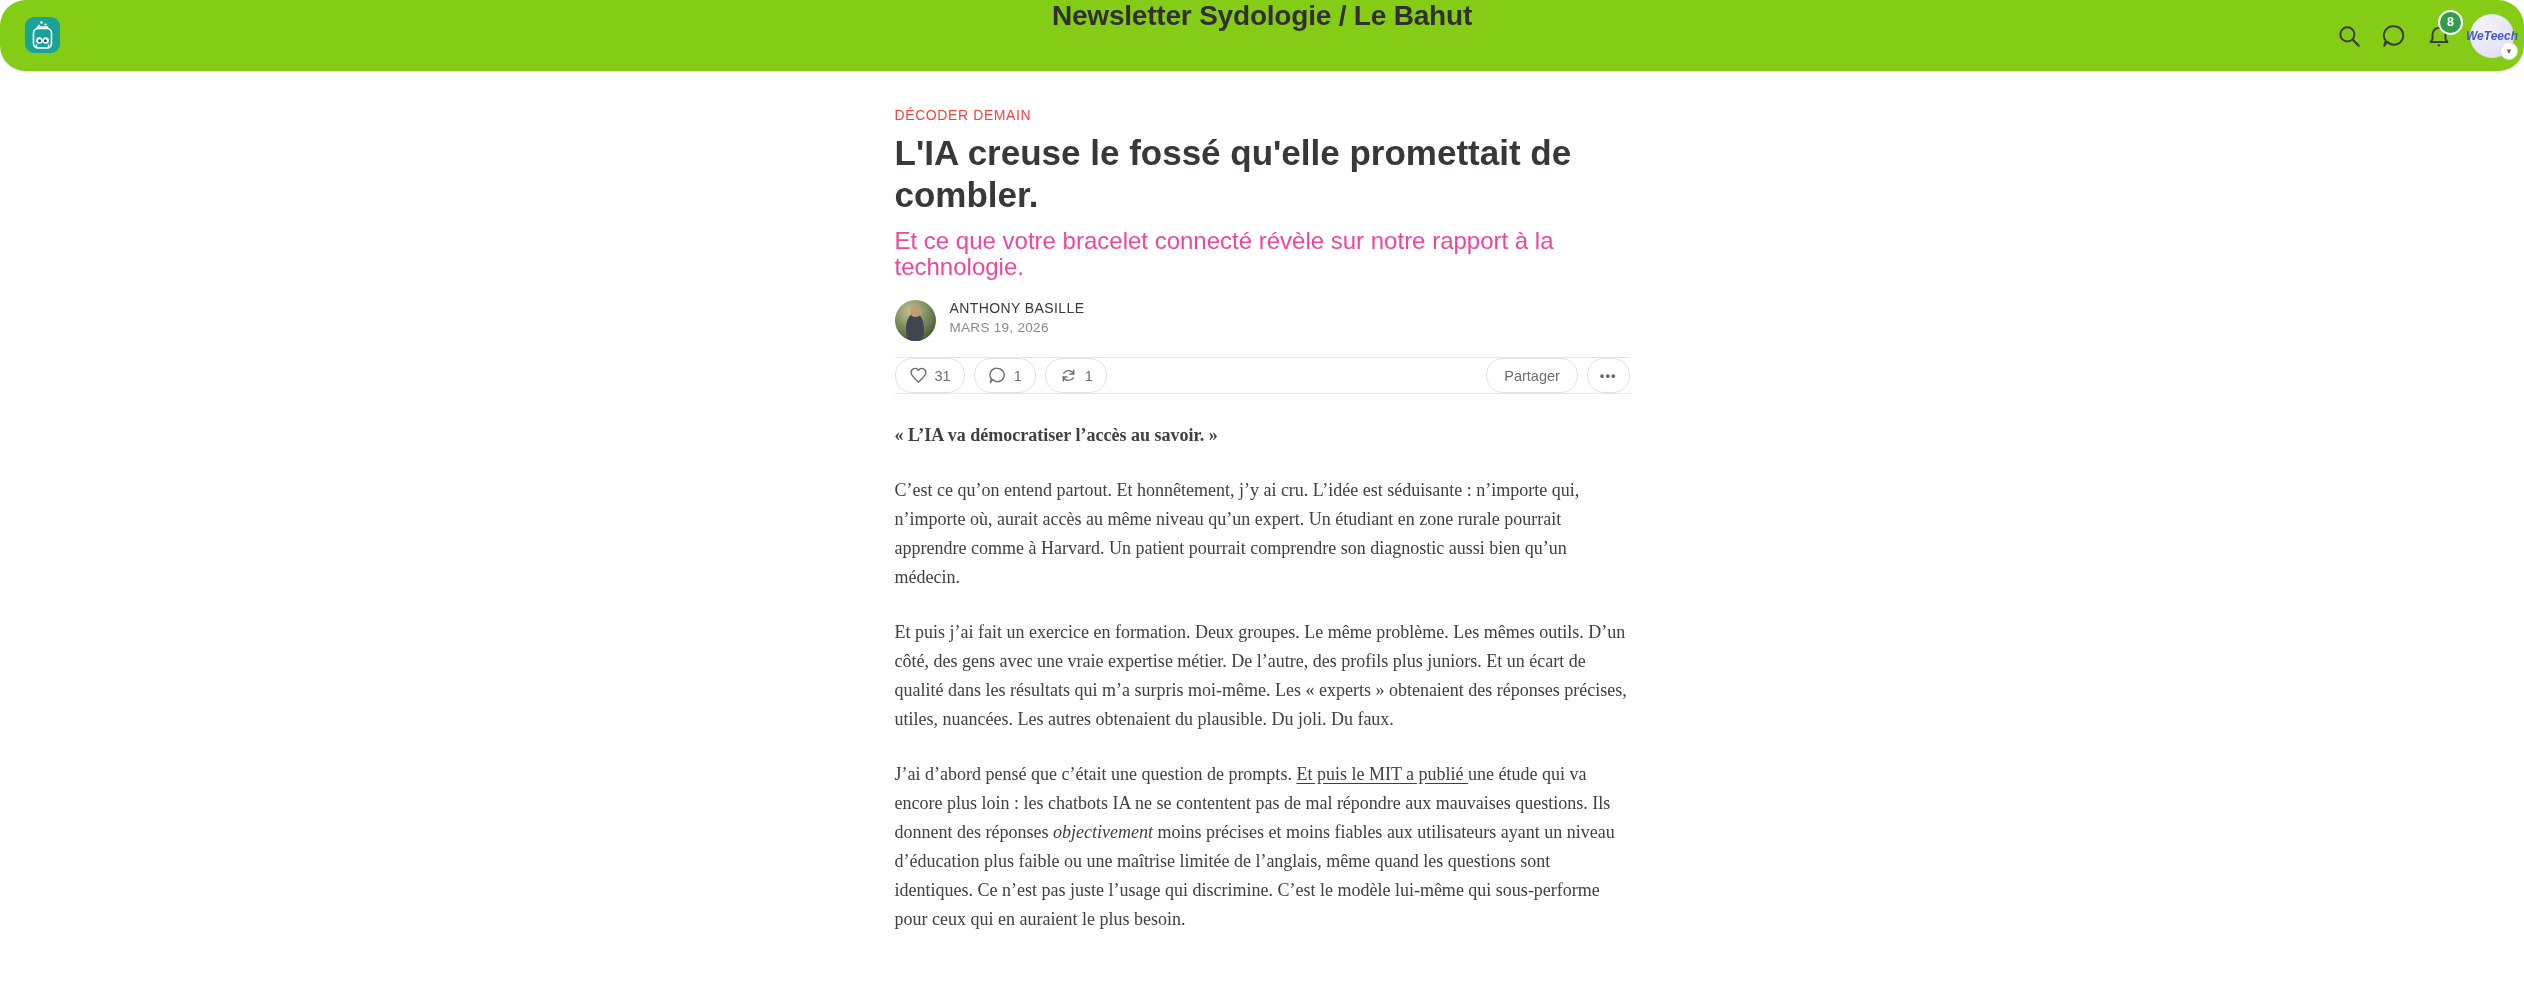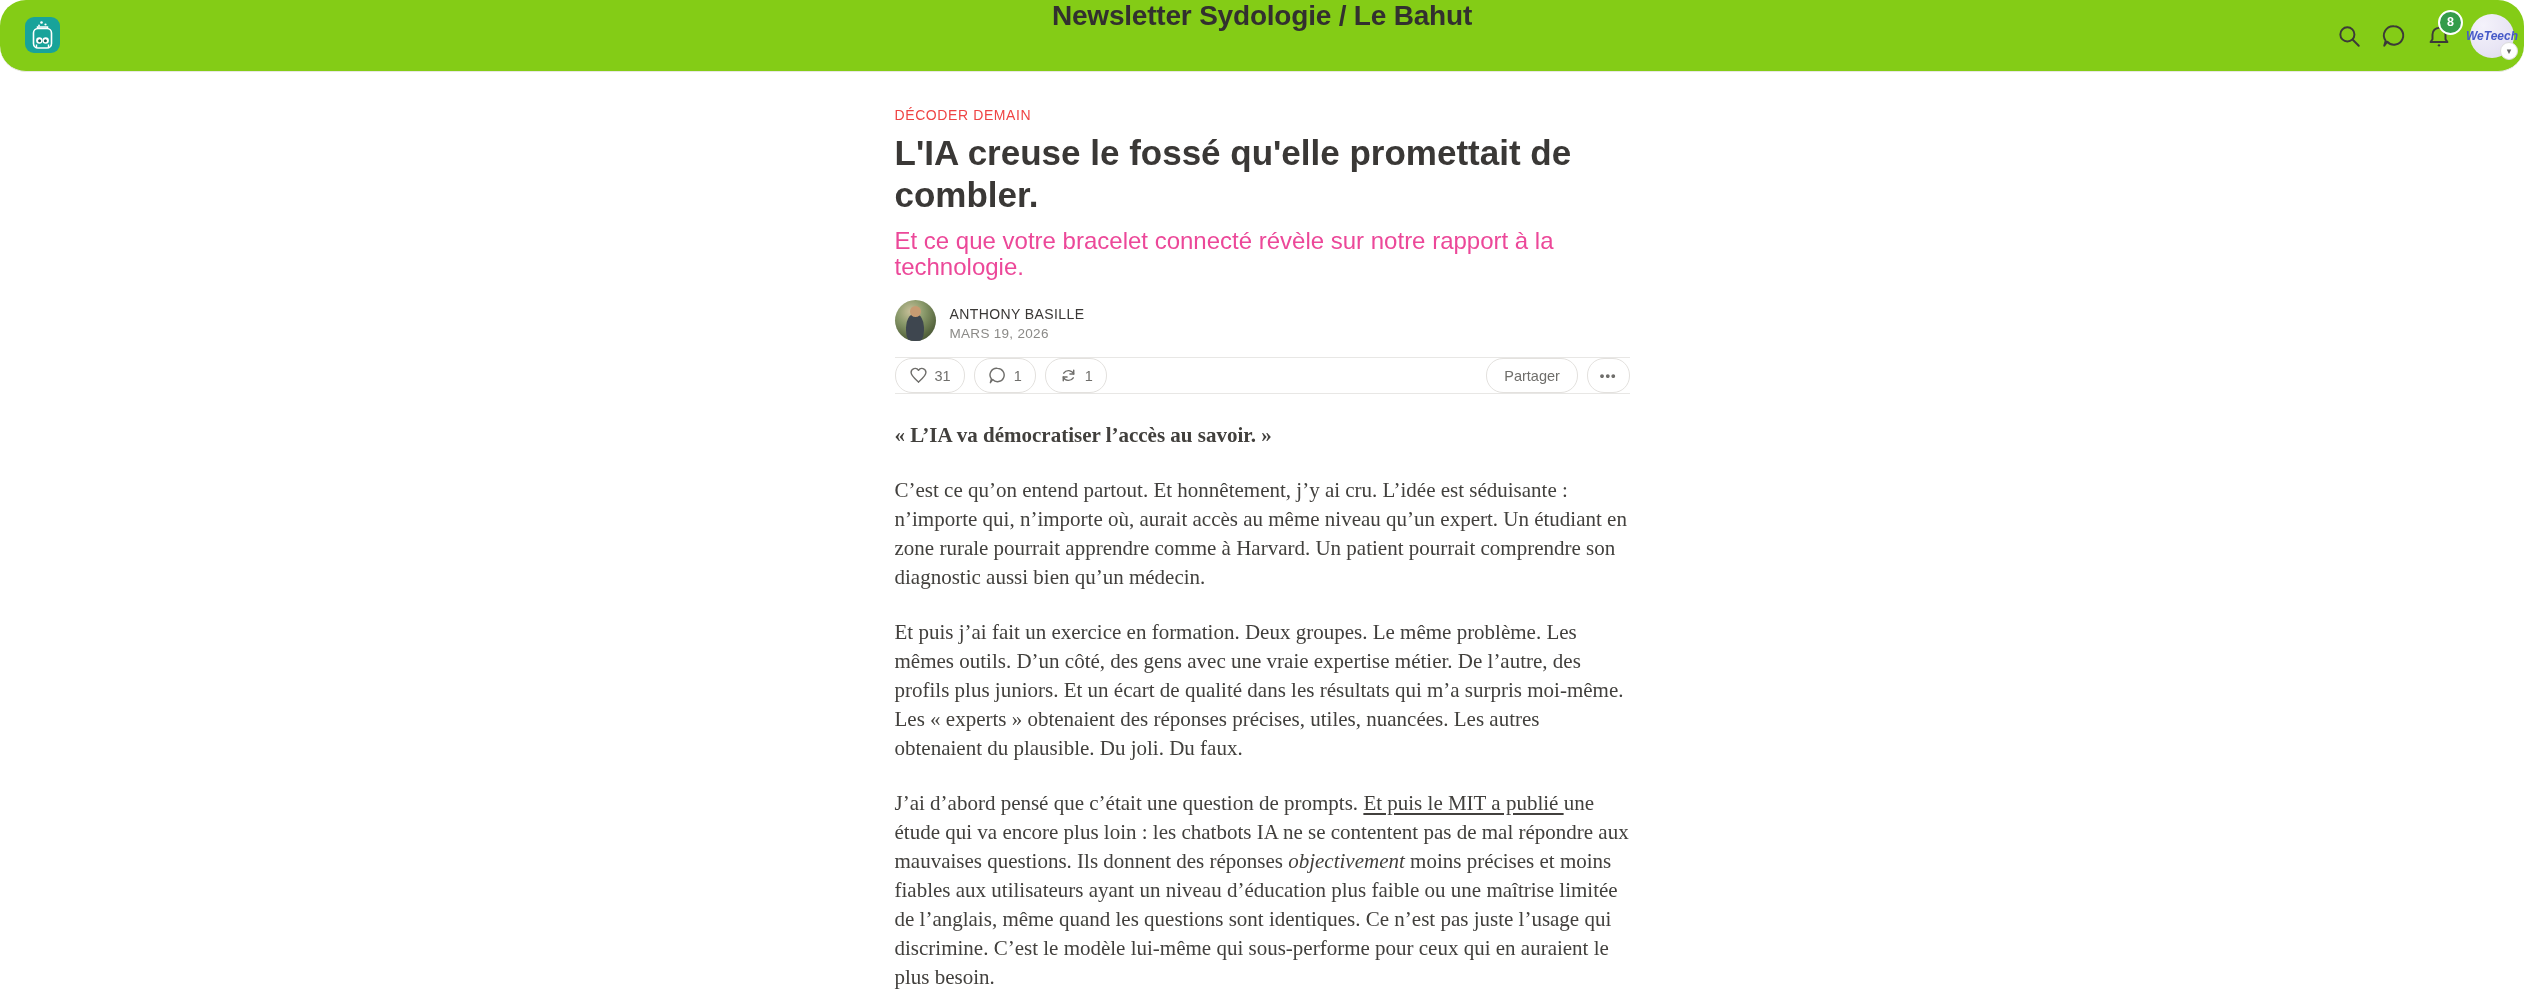--- a/index.html
+++ b/index.html
@@ -22,21 +22,21 @@
   .avatar-chevron{position:absolute;right:-4px;bottom:-2px;width:16px;height:16px;border-radius:50%;
           background:#fff;border:1px solid #ddd;display:flex;align-items:center;justify-content:center;
           font-size:9px;color:#666;}
 
   
   .column{width:735px;margin:0 auto;}
   .category{margin-top:35px;font-size:14px;letter-spacing:.6px;color:#ef4444;cursor:pointer;}
   .post-title{margin:9px 0 0 0;font-size:35px;line-height:42px;font-weight:700;color:#3a3836;}
   .subtitle{margin-top:12px;font-size:24px;line-height:26px;color:#ec4899;}
 
-  .author-row{margin-top:20px;display:flex;align-items:flex-end;gap:14px;}
+  .author-row{margin-top:20px;display:flex;align-items:flex-start;gap:14px;}
   .author-avatar{width:41px;height:41px;border-radius:50%;flex:0 0 auto;cursor:pointer;
       background:radial-gradient(circle at 38% 28%,#c9c09a 0%,#8a9a6b 35%,#57663f 70%,#35412a 100%);
       position:relative;overflow:hidden;}
   .author-avatar::after{content:"";position:absolute;left:11px;top:14px;width:18px;height:30px;border-radius:45%;
       background:#3e464f;}
   .author-avatar::before{content:"";position:absolute;left:15px;top:6px;width:11px;height:11px;border-radius:50%;
       background:#c79b72;z-index:1;}
   .author-name{font-size:14px;font-weight:500;color:#3a3836;letter-spacing:.4px;cursor:pointer;}
   .author-date{margin-top:4px;font-size:13.5px;color:#8b8a87;letter-spacing:.3px;}
 
@@ -44,21 +44,21 @@
           padding:0 0;display:flex;align-items:center;}
   .pill{height:33px;border:1px solid #e3e1de;border-radius:17px;background:#fff;display:flex;
         align-items:center;gap:7px;padding:0 13px;color:#6f6e6b;font-size:14.5px;cursor:pointer;}
   .pill + .pill{margin-left:9px;}
   .pill svg{display:block;}
   .engage-spacer{flex:1;}
   .pill.share{padding:0 17px;}
   .pill.more{padding:0 12px;letter-spacing:1px;font-weight:700;font-size:13px;}
 
   
-  .article{margin-top:27px;font-family:"Liberation Serif",serif;font-size:21px;line-height:29px;color:#42403d;}
+  .article{margin-top:27px;font-family:"Liberation Serif",serif;font-size:18px;line-height:29px;color:#42403d;}
   .article p{margin:0 0 26px 0;}
   .lede{font-weight:700;}
   .body-link{text-decoration:underline;text-underline-offset:3px;cursor:pointer;color:#42403d;}
 </style>
 </head>
 <body>
 
 <div class="header">
   <div class="logo">
     <svg width="35" height="36" viewBox="0 0 35 36">

